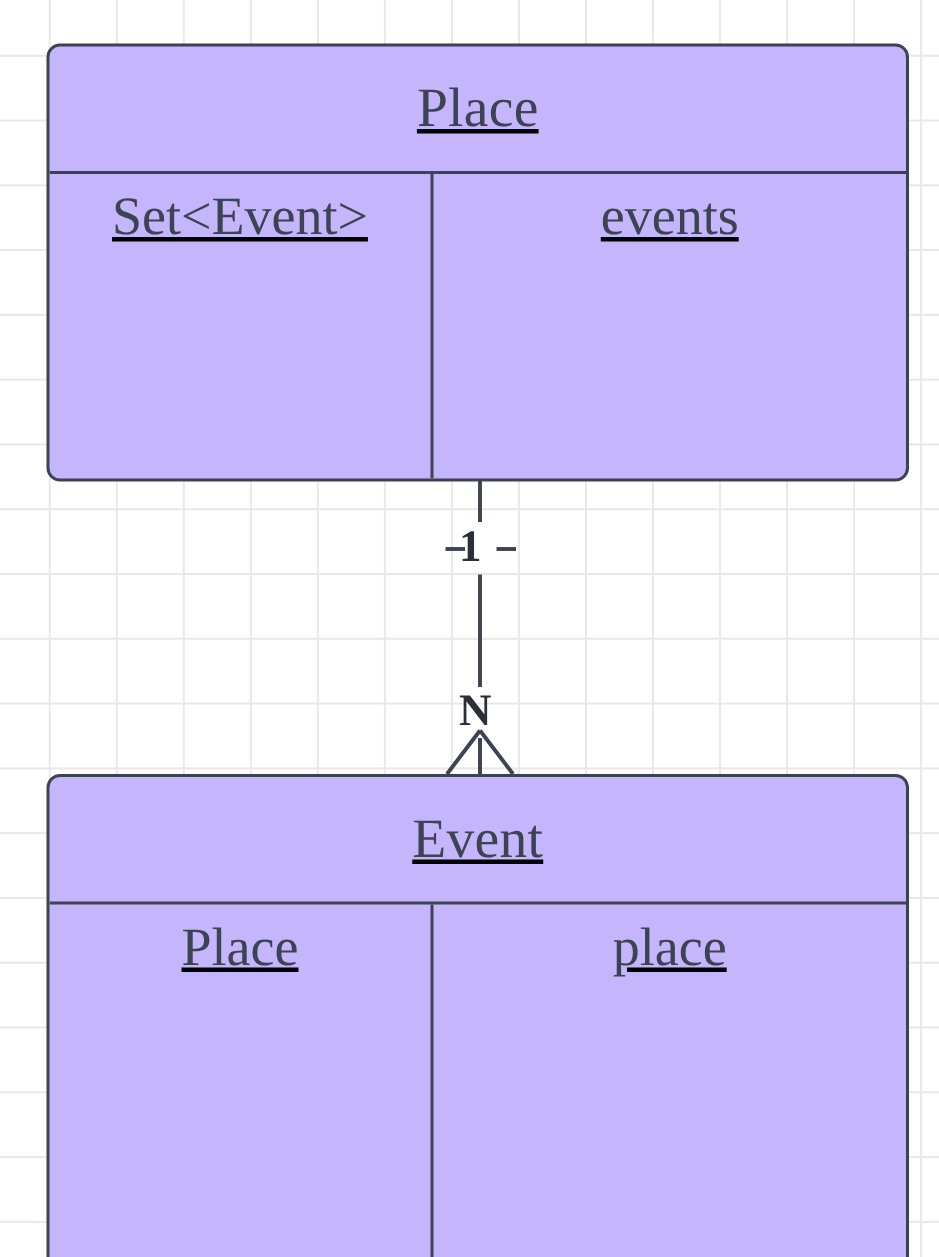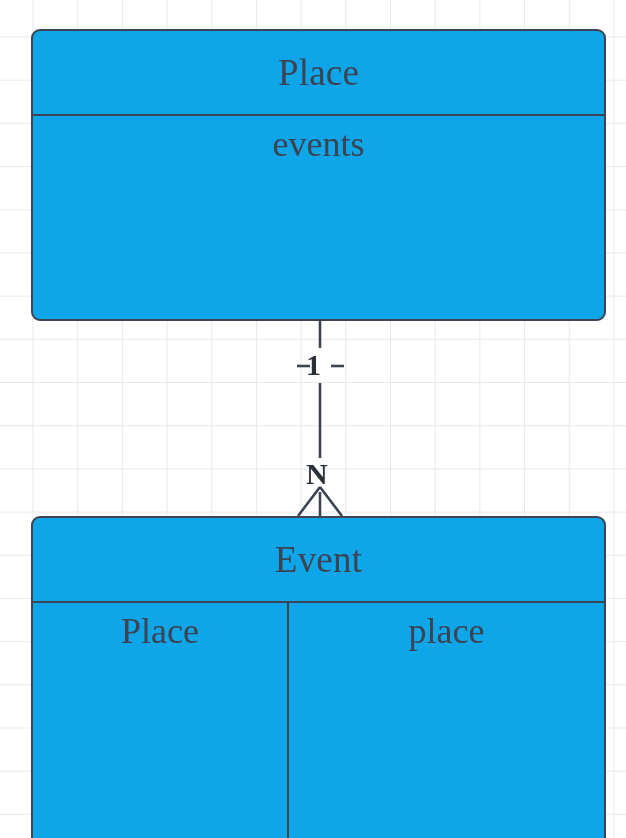--- a/index.html
+++ b/index.html
@@ -28,24 +28,25 @@
       linear-gradient(to right, #e8e8e8 1px, transparent 1px),
       linear-gradient(to bottom, #e8e8e8 1px, transparent 1px);
     background-size: 44.7px 43.2px;
     background-position: 32.5px 36.5px;
   }
 
   
   .entity {
     position: absolute;
     box-sizing: border-box;
-    background: #0ea5e9;
+    background: #c4b5fd;
     border: 2.2px solid #3c4351;
     border-radius: 9px;
     overflow: hidden;
+    text-decoration: underline;
   }
   #entity-place {
     left: 31px;
     top: 29px;
     width: 575px;
     height: 292px;
   }
   #entity-event {
     left: 31px;
     top: 516px;
@@ -137,20 +138,21 @@
   <line x1="320" y1="487" x2="342" y2="516" stroke="#3c4351" stroke-width="2.6"></line>
 </svg>
 
 <div class="card-label" id="card-one">1</div>
 
 <div class="card-label" id="card-many">N</div>
 
 <div class="entity" id="entity-place">
   <div class="entity-title">Place</div>
   <div class="attr-table">
+    <div class="attr-col type">Set&lt;Event&gt;</div>
     <div class="attr-col name">events</div>
   </div>
 </div>
 
 <div class="entity" id="entity-event">
   <div class="entity-title">Event</div>
   <div class="attr-table">
     <div class="attr-col type">Place</div>
     <div class="attr-col name">place</div>
   </div>

